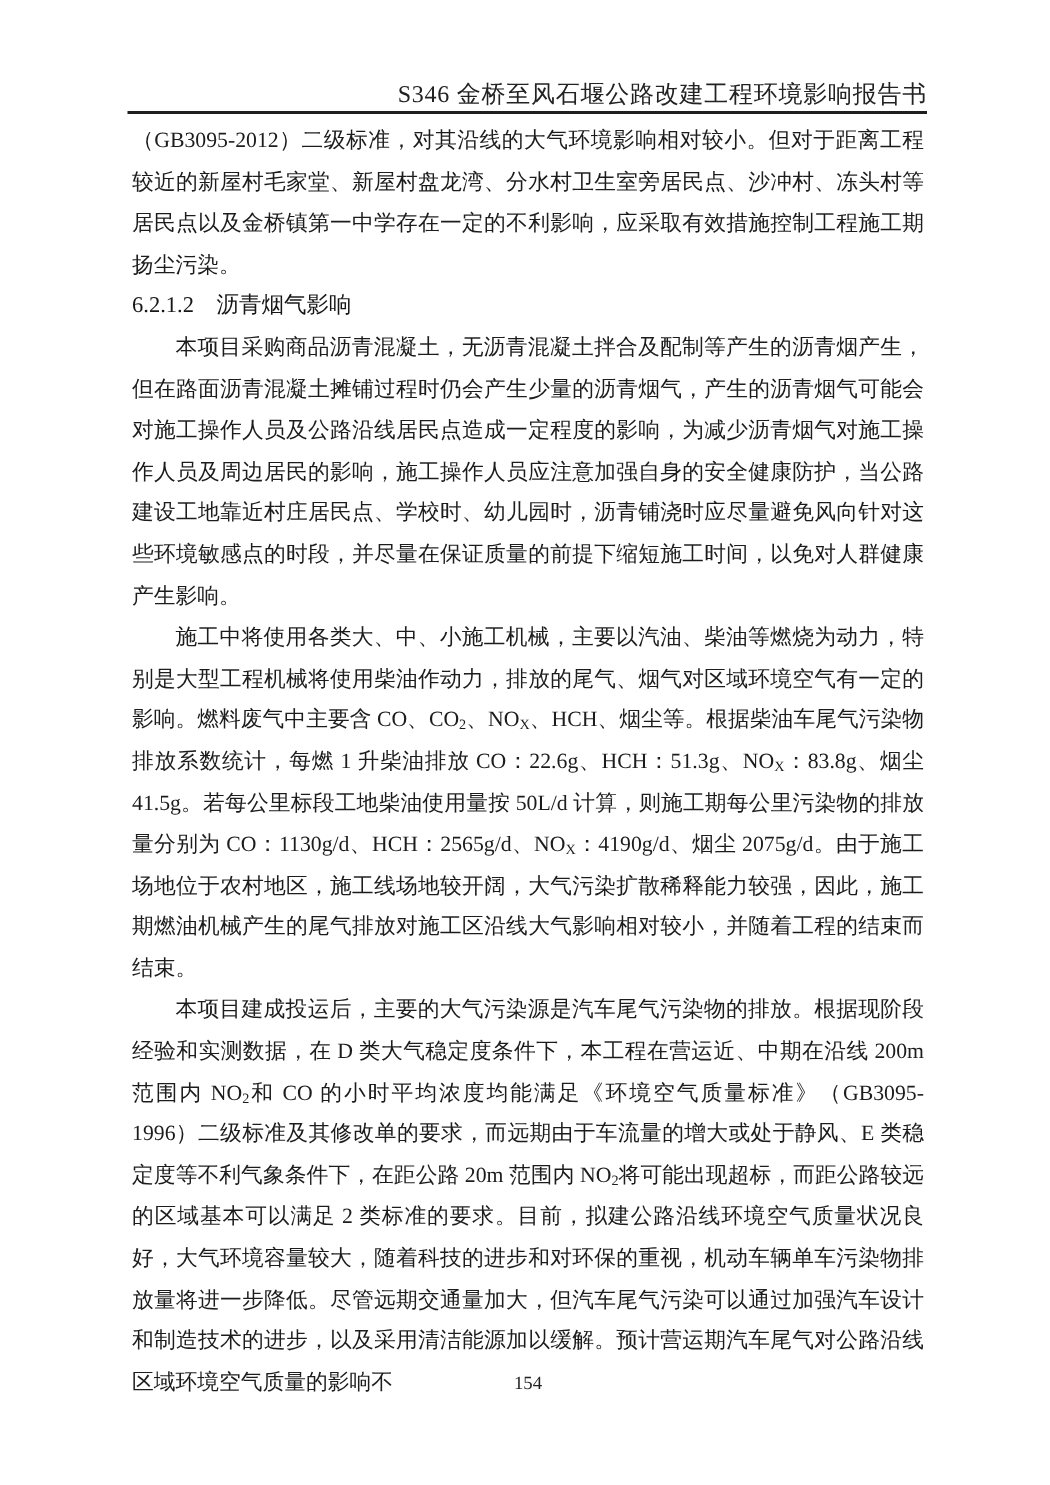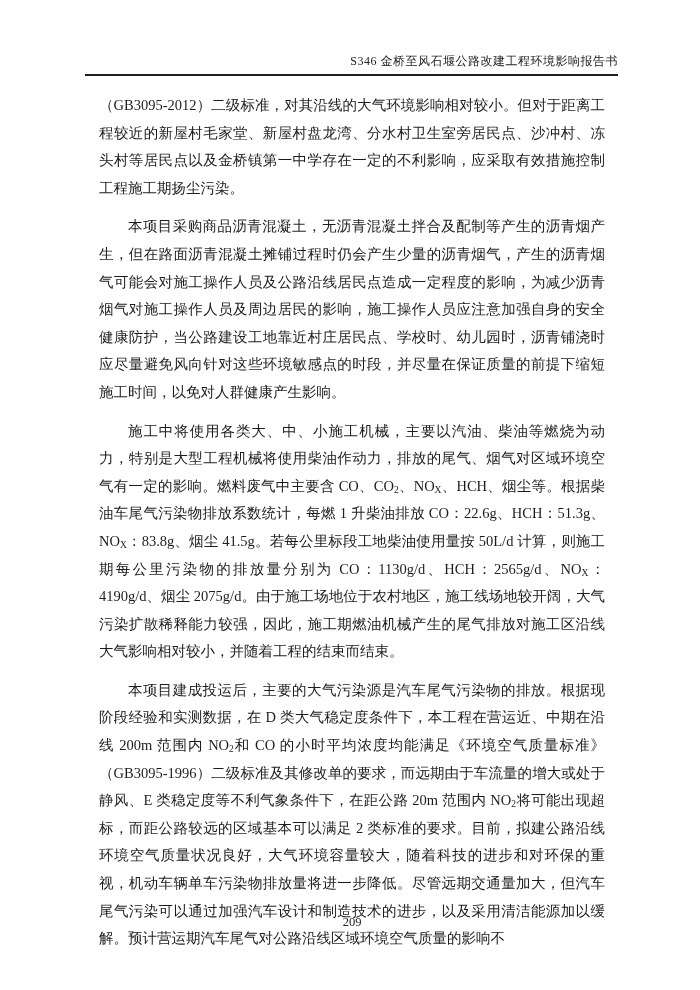--- a/index.html
+++ b/index.html
@@ -15,21 +15,21 @@
     font-family: "Liberation Serif", "DejaVu Serif", serif;
     color: #1c1c1c;
     overflow: hidden;
   }
   .page-header {
     position: absolute;
     top: 53px;
     left: 85px;
     width: 533px;
     text-align: right;
-    font-size: 12px;
+    font-size: 16px;
     letter-spacing: 0.5px;
     color: #222222;
     white-space: nowrap;
   }
   .header-rule {
     position: absolute;
     top: 74px;
     left: 85px;
     width: 533px;
     height: 0;
@@ -39,21 +39,21 @@
     position: absolute;
     top: 81px;
     left: 88px;
     width: 528px;
     font-size: 14.5px;
     line-height: 27.6px;
     text-align: justify;
     text-justify: inter-ideograph;
   }
   .doc-body p {
-    margin: 11px;
+    margin: 0;
     padding: 0;
   }
   .para {
     text-indent: 2em;
   }
   .para.no-indent {
     text-indent: 0;
   }
   .heading {
     text-indent: 0;
@@ -78,20 +78,21 @@
 </head>
 <body>
 
 <div class="page">
   <div class="page-header">
     <span>S346 金桥至风石堰公路改建工程环境影响报告书</span>
   </div>
   <div class="header-rule"></div>
   <div class="doc-body" id="doc-body">
       <p class="para no-indent">（GB3095-2012）二级标准，对其沿线的大气环境影响相对较小。但对于距离工程较近的新屋村毛家堂、新屋村盘龙湾、分水村卫生室旁居民点、沙冲村、冻头村等居民点以及金桥镇第一中学存在一定的不利影响，应采取有效措施控制工程施工期扬尘污染。</p>
+      <p class="heading">6.2.1.2　沥青烟气影响</p>
       <p class="para">本项目采购商品沥青混凝土，无沥青混凝土拌合及配制等产生的沥青烟产生，但在路面沥青混凝土摊铺过程时仍会产生少量的沥青烟气，产生的沥青烟气可能会对施工操作人员及公路沿线居民点造成一定程度的影响，为减少沥青烟气对施工操作人员及周边居民的影响，施工操作人员应注意加强自身的安全健康防护，当公路建设工地靠近村庄居民点、学校时、幼儿园时，沥青铺浇时应尽量避免风向针对这些环境敏感点的时段，并尽量在保证质量的前提下缩短施工时间，以免对人群健康产生影响。</p>
       <p class="para">施工中将使用各类大、中、小施工机械，主要以汽油、柴油等燃烧为动力，特别是大型工程机械将使用柴油作动力，排放的尾气、烟气对区域环境空气有一定的影响。燃料废气中主要含 CO、CO<sub>2</sub>、NO<sub>X</sub>、HCH、烟尘等。根据柴油车尾气污染物排放系数统计，每燃 1 升柴油排放 CO：22.6g、HCH：51.3g、NO<sub>X</sub>：83.8g、烟尘 41.5g。若每公里标段工地柴油使用量按 50L/d 计算，则施工期每公里污染物的排放量分别为 CO：1130g/d、HCH：2565g/d、NO<sub>X</sub>：4190g/d、烟尘 2075g/d。由于施工场地位于农村地区，施工线场地较开阔，大气污染扩散稀释能力较强，因此，施工期燃油机械产生的尾气排放对施工区沿线大气影响相对较小，并随着工程的结束而结束。</p>
       <p class="para">本项目建成投运后，主要的大气污染源是汽车尾气污染物的排放。根据现阶段经验和实测数据，在 D 类大气稳定度条件下，本工程在营运近、中期在沿线 200m 范围内 NO<sub>2</sub>和 CO 的小时平均浓度均能满足《环境空气质量标准》（GB3095-1996）二级标准及其修改单的要求，而远期由于车流量的增大或处于静风、E 类稳定度等不利气象条件下，在距公路 20m 范围内 NO<sub>2</sub>将可能出现超标，而距公路较远的区域基本可以满足 2 类标准的要求。目前，拟建公路沿线环境空气质量状况良好，大气环境容量较大，随着科技的进步和对环保的重视，机动车辆单车污染物排放量将进一步降低。尽管远期交通量加大，但汽车尾气污染可以通过加强汽车设计和制造技术的进步，以及采用清洁能源加以缓解。预计营运期汽车尾气对公路沿线区域环境空气质量的影响不</p>
     </div>
   <div class="page-footer">
-    <span>209</span>
+    <span>154</span>
   </div>
 </div>
 
 </body></html>

